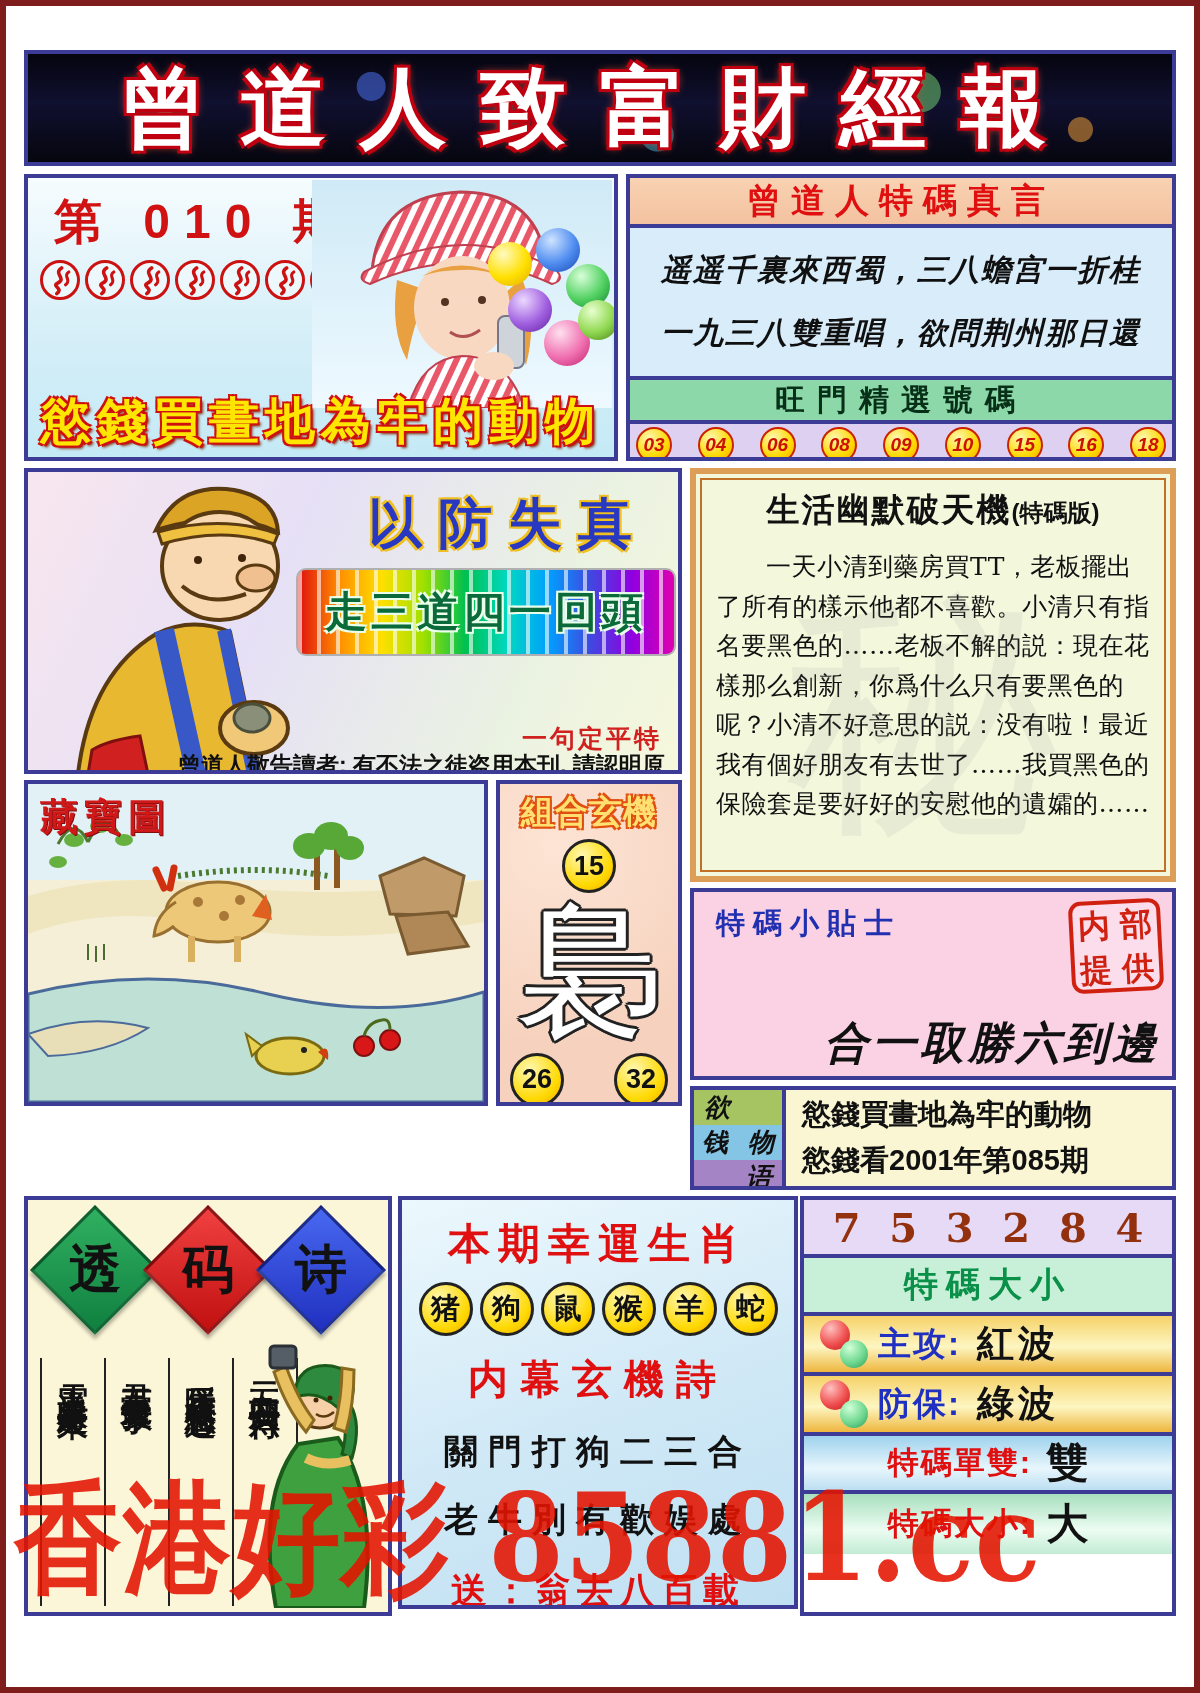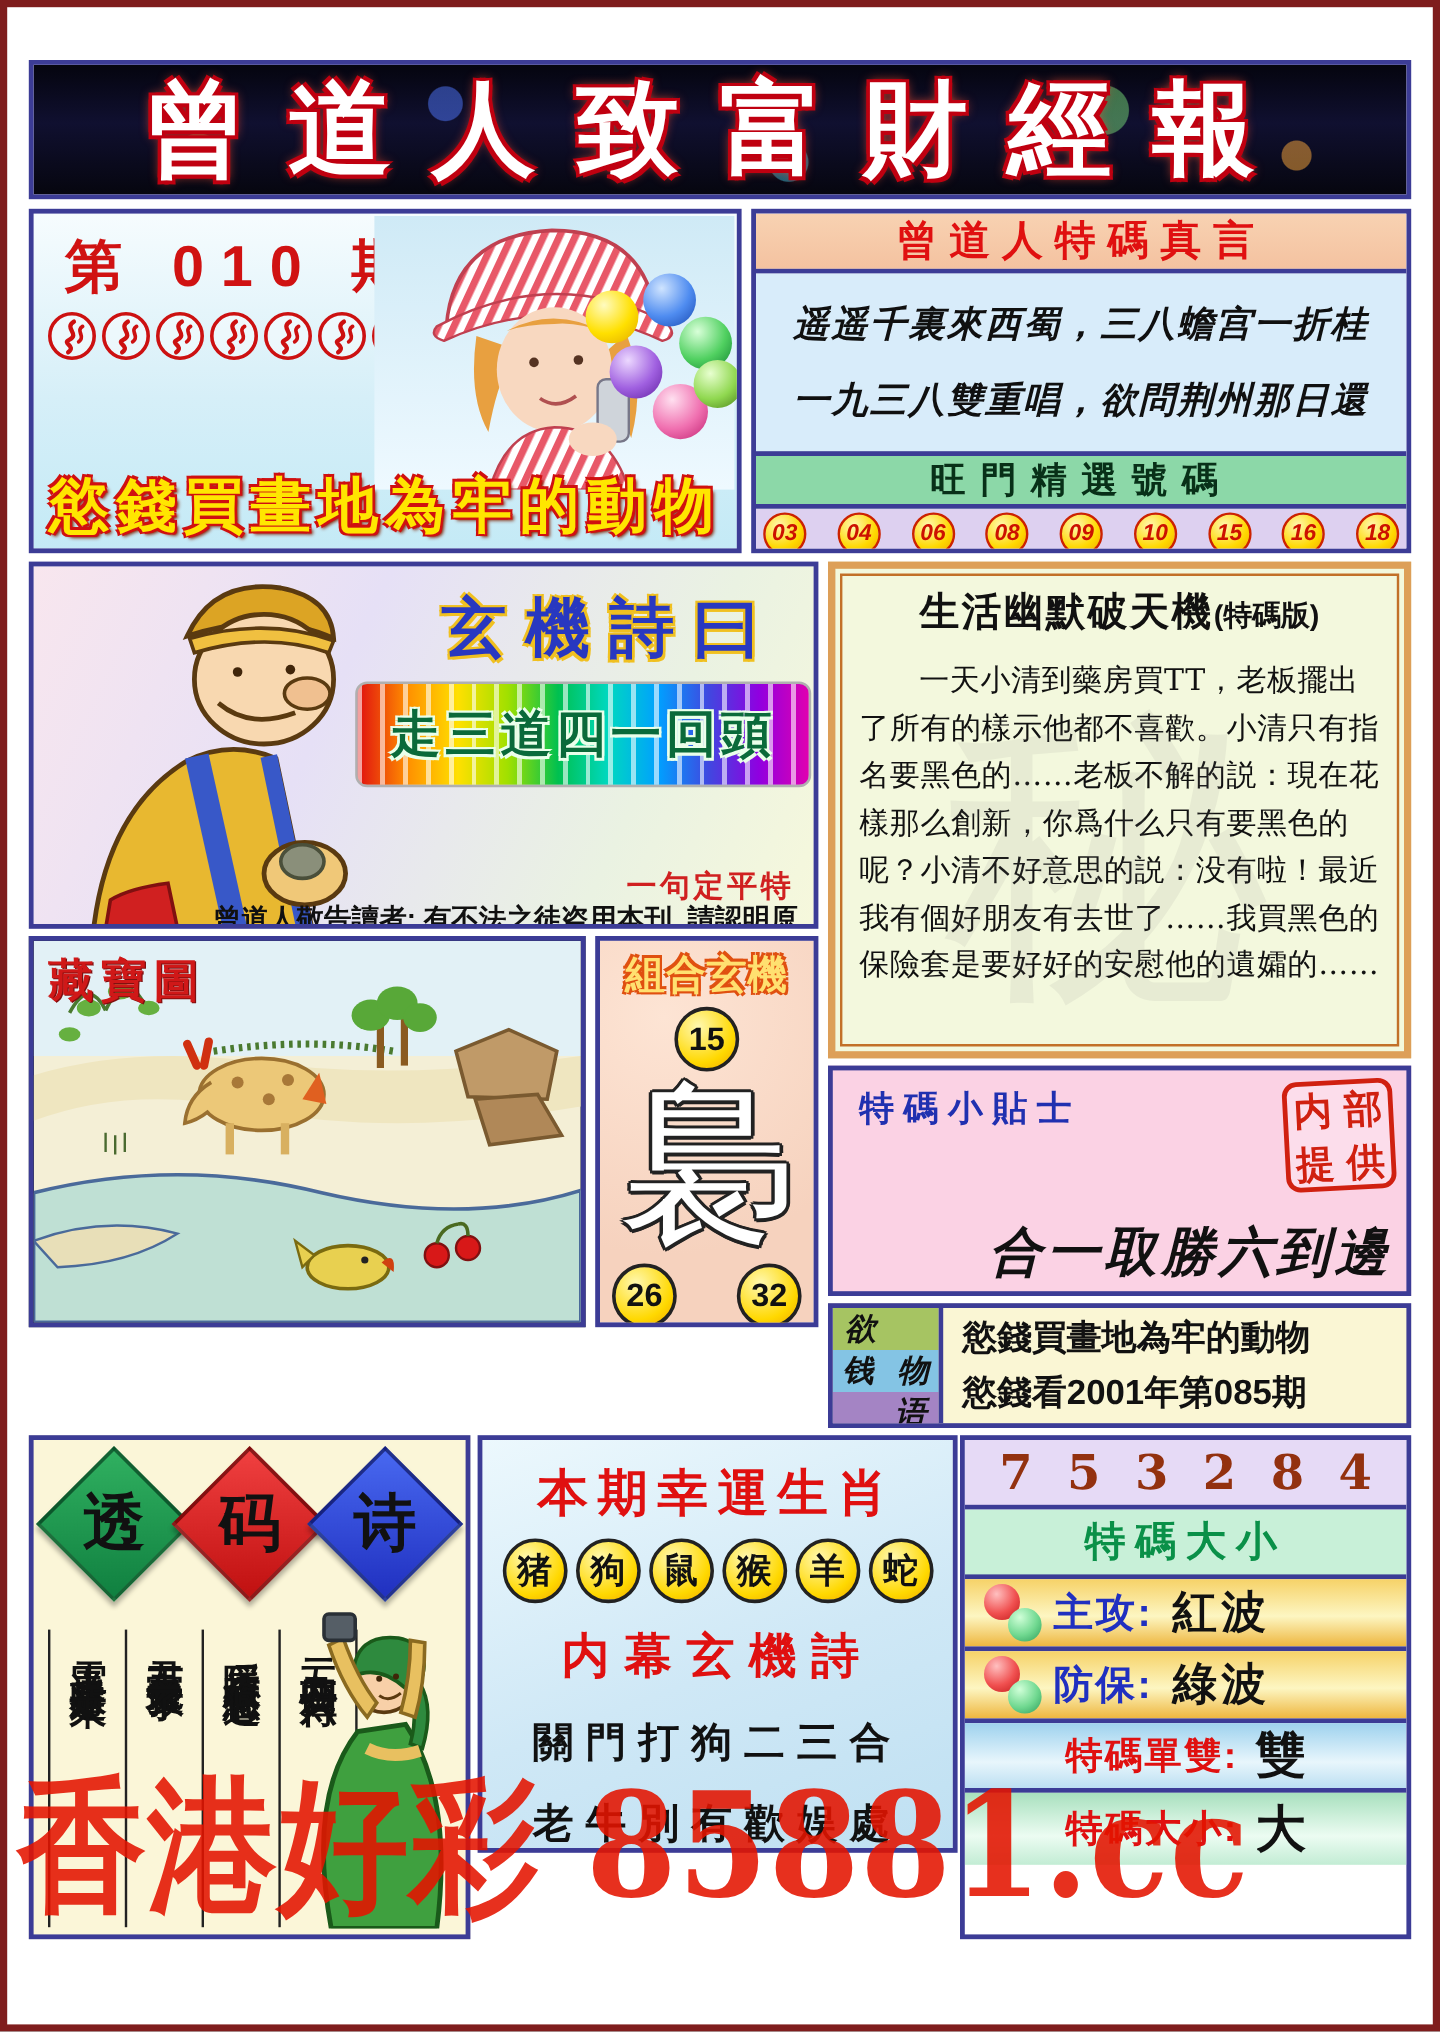--- a/index.html
+++ b/index.html
@@ -117,21 +117,21 @@
   .dia span{transform:rotate(-45deg);color:#111;font-size:52px;font-weight:bold;font-family:"DejaVu Serif",serif;}
   .d-green{background:linear-gradient(135deg,#30b060,#108040);}
   .d-red{background:linear-gradient(135deg,#f04040,#c01010);}
   .d-blue{background:linear-gradient(135deg,#4868f0,#2030c0);}
   .vcols{position:absolute;left:12px;top:158px;height:248px;display:flex;}
   .vcol{writing-mode:vertical-rl;text-orientation:upright;font-size:31px;font-weight:bold;color:#111;
     font-family:"DejaVu Serif",serif;border-left:2px solid #222;padding:2px 10px;letter-spacing:4px;}
   .vcol:last-child{border-right:2px solid #222;}
   .greenman{position:absolute;right:2px;bottom:0;}
 
-  .p-lucky{left:392px;top:1190px;width:400px;height:348px;
+  .p-lucky{left:392px;top:1190px;width:400px;height:413px;
     background:linear-gradient(160deg,#ecf8fd,#cfe8f6 55%,#bfe0f2);}
   .lk-title{margin-top:16px;text-align:center;color:#e01010;font-size:42px;font-weight:bold;letter-spacing:8px;white-space:nowrap;}
   .zods{display:flex;justify-content:center;gap:7px;margin-top:10px;}
   .zball{width:54px;height:54px;border-radius:50%;border:3px solid #222;box-sizing:border-box;
     background:radial-gradient(circle at 35% 28%,#fff8b0,#ffd800 65%,#efa600);
     color:#111;font-size:29px;font-weight:bold;display:flex;align-items:center;justify-content:center;}
   .lk-inside{margin-top:16px;text-align:center;color:#e01010;font-size:40px;font-weight:bold;letter-spacing:12px;white-space:nowrap;}
   .lk-verse{margin-top:22px;text-align:center;color:#111;font-size:34px;font-weight:bold;letter-spacing:10px;white-space:nowrap;}
   .lk-gift{margin-top:24px;text-align:center;color:#e01010;font-size:36px;font-weight:bold;letter-spacing:6px;white-space:nowrap;}
 
@@ -277,21 +277,21 @@
         <ellipse cx="228" cy="100" rx="19" ry="13" fill="#f0c090" stroke="#5a3a10" stroke-width="3"></ellipse>
         <path d="M154 108 Q180 130 218 116" stroke="#5a3a10" stroke-width="4" fill="none"></path>
         <path d="M50 296 Q62 196 128 156 Q164 138 202 154 L232 296 Z" fill="#e8b830" stroke="#5a3a10" stroke-width="4"></path>
         <path d="M136 152 L168 296" stroke="#3858c8" stroke-width="20"></path>
         <path d="M196 152 L226 296" stroke="#3858c8" stroke-width="14"></path>
         <path d="M60 296 L120 296 L112 258 Q80 262 64 272 Z" fill="#d02020" stroke="#801010" stroke-width="3"></path>
         <ellipse cx="226" cy="250" rx="34" ry="26" fill="#f0c878" stroke="#5a3a10" stroke-width="4"></ellipse>
         <ellipse cx="224" cy="240" rx="18" ry="14" fill="#8a8f7a" stroke="#4a4f3a" stroke-width="3"></ellipse>
       </svg>
     </div>
-    <div class="mp-title">玄機詩曰</div>
+    <div class="mp-title">以防失真</div>
     <div class="rainbow">
       <span>走三道四一回頭</span>
     </div>
     <div class="mp-tagline">一句定平特</div>
     <div class="mp-notice">曾道人敬告讀者: 有不法之徒盗用本刊, 請認明原版!</div>
   </div>
 
   <div class="panel p-humor">
     <div class="humor-watermark">秘</div>
     <div class="humor-title">

